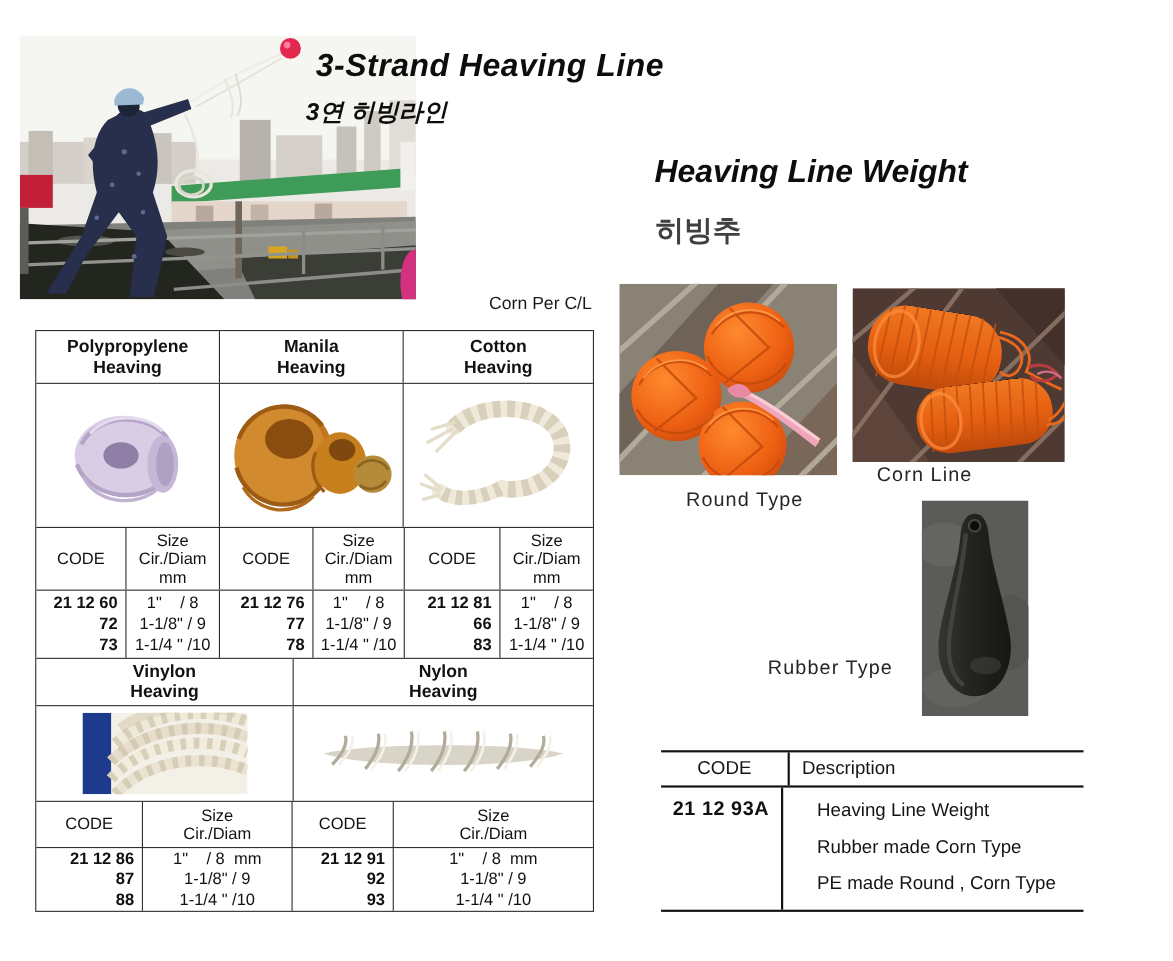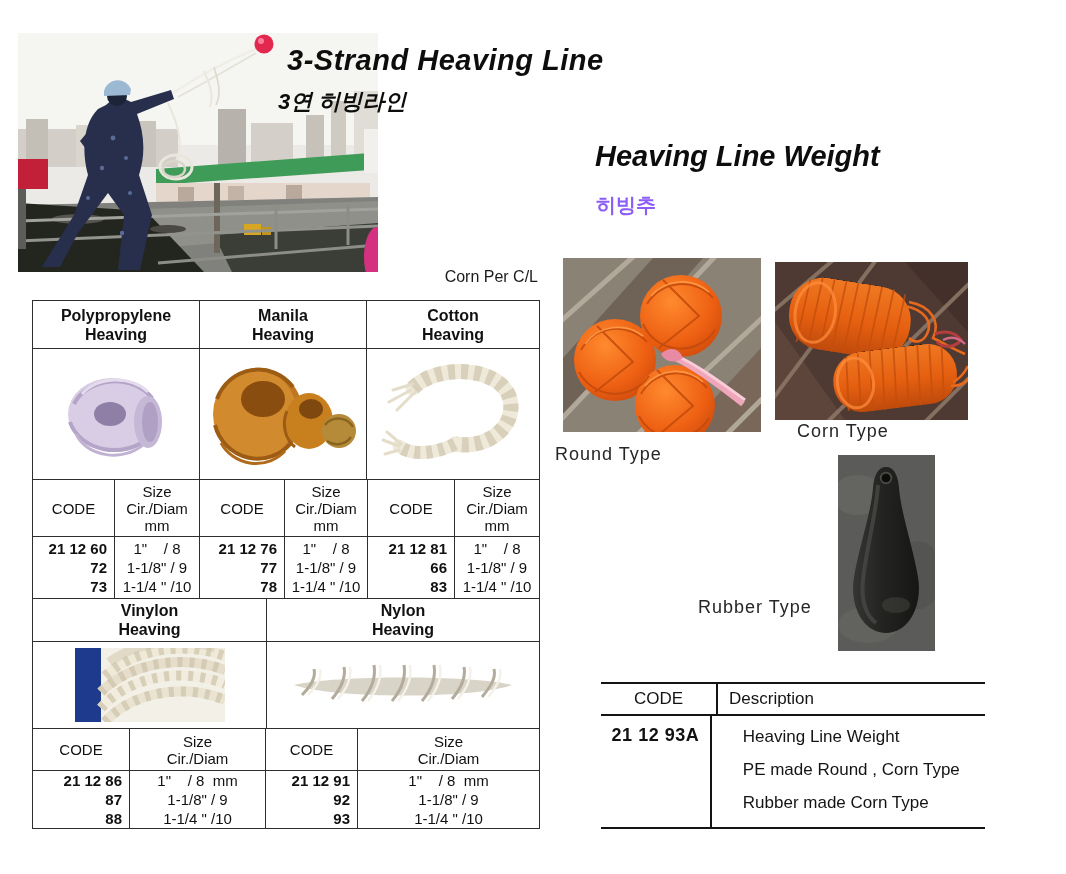--- a/index.html
+++ b/index.html
@@ -4,21 +4,21 @@
 <style>
   html,body{margin:0;padding:0;background:#ffffff;}
   #page{position:relative;width:1066px;height:874px;background:#ffffff;overflow:hidden;
         font-family:"Liberation Sans",sans-serif;color:#111;}
   .abs{position:absolute;}
 
   
   .main-title{font-size:29px;font-weight:bold;font-style:italic;letter-spacing:0.5px;color:#0d0d0d;}
   .main-title-kr{font-size:22px;font-weight:bold;font-style:italic;color:#0d0d0d;}
   .weight-title{font-size:29px;font-weight:bold;font-style:italic;color:#0d0d0d;}
-  .weight-title-kr{font-size:20px;font-weight:bold;color:#8b5cf6;}
+  .weight-title-kr{font-size:26px;font-weight:bold;color:#404040;}
   .unit-note{font-size:16px;color:#1a1a1a;}
 
   
   .rope-table{left:32px;top:300px;width:506px;border:1px solid #2e2e2e;background:transparent;}
   .trow{display:flex;border-bottom:1px solid #2e2e2e;}
   .trow:last-child{border-bottom:none;}
   .tcell{box-sizing:border-box;border-right:1px solid #2e2e2e;display:flex;flex-direction:column;
          justify-content:center;align-items:center;overflow:hidden;}
   .tcell:last-child{border-right:none;}
   .prod-name{font-size:16px;font-weight:bold;line-height:19px;text-align:center;}
@@ -382,21 +382,21 @@
           <path d="M88,38 A41,41 0 0 1 146,34"></path>
             <path d="M22,86 A41,41 0 0 1 80,78"></path>
             <path d="M82,128 A40,40 0 0 1 140,124"></path>
         </g>
       </g>
       <path d="M112,100 C130,108 150,122 180,146" stroke="#f0a6ba" stroke-width="6" fill="none"></path>
       <path d="M114,98 C132,106 152,120 182,142" stroke="#f9ccd8" stroke-width="3" fill="none"></path>
       <path d="M98,96 C106,88 116,90 120,100 C112,106 102,104 98,96 Z" fill="#e98aa4"></path>
     </svg>
   </div>
-  <div class="abs photo-label" style="left:555px;top:444px;width:198px;">Round Type</div>
+  <div class="abs photo-label" style="left:578px;top:444px;width:198px;text-align:center;">Round Type</div>
 
   <div class="abs" style="left:775px;top:262px;width:193px;height:158px;">
     <svg width="193" height="158" viewBox="0 0 193 158">
       <rect width="193" height="158" fill="#4e3a32"></rect>
       <polygon points="0,60 70,158 0,158" fill="#5e453b"></polygon>
       <polygon points="130,0 193,0 193,70" fill="#43302a"></polygon>
       <g stroke="#8c7566" stroke-width="4" fill="none" opacity="0.9">
         <path d="M-10,56 L70,-12"></path>
           <path d="M-12,150 L110,-14"></path>
           <path d="M40,172 L200,16"></path>
@@ -443,21 +443,21 @@
       <g stroke="#e8681c" stroke-width="2.6" fill="none">
         <path d="M130,44 C150,48 158,60 152,72 C148,80 140,82 134,76"></path>
         <path d="M134,40 C156,44 166,60 158,76 C170,82 180,88 190,92"></path>
         <path d="M178,120 C186,116 190,110 193,104"></path>
         <path d="M176,124 C186,124 192,120 193,116"></path>
       </g>
       <path d="M160,72 C170,68 180,70 186,78 C180,86 168,86 162,80" fill="none" stroke="#b43d3d" stroke-width="3"></path>
       <path d="M168,78 C176,74 184,76 190,82" fill="none" stroke="#d06a8a" stroke-width="2.4"></path>
     </svg>
   </div>
-  <div class="abs photo-label" style="left:797px;top:421px;">Corn Type</div>
+  <div class="abs photo-label" style="left:797px;top:421px;">Corn Line</div>
 
   <div class="abs" style="left:838px;top:455px;width:97px;height:196px;">
     <svg width="97" height="196" viewBox="0 0 97 196">
       <rect width="97" height="196" fill="#5b5b59"></rect>
       <ellipse cx="20" cy="40" rx="26" ry="20" fill="#6a6a67" opacity="0.6"></ellipse>
       <ellipse cx="80" cy="120" rx="24" ry="34" fill="#525250" opacity="0.8"></ellipse>
       <ellipse cx="30" cy="170" rx="30" ry="18" fill="#696966" opacity="0.5"></ellipse>
       <defs>
         <linearGradient id="rubg" x1="0" y1="0" x2="1" y2="0">
           <stop offset="0" stop-color="#353533"></stop>
@@ -482,20 +482,20 @@
       <div class="desc-col">
         <div class="desc-head desc-head-left">Description</div>
       </div>
     </div>
     <div class="desc-brow">
       <div class="desc-code-col">
         <div class="desc-code">21 12 93A</div>
       </div>
       <div class="desc-col desc-body-pad">
         <div class="desc-line">Heaving Line Weight</div>
+        <div class="desc-line">Rubber made Corn Type</div>
         <div class="desc-line">PE made Round , Corn Type</div>
-        <div class="desc-line">Rubber made Corn Type</div>
       </div>
     </div>
   </div>
 
 
 </div>
 
 </body></html>

